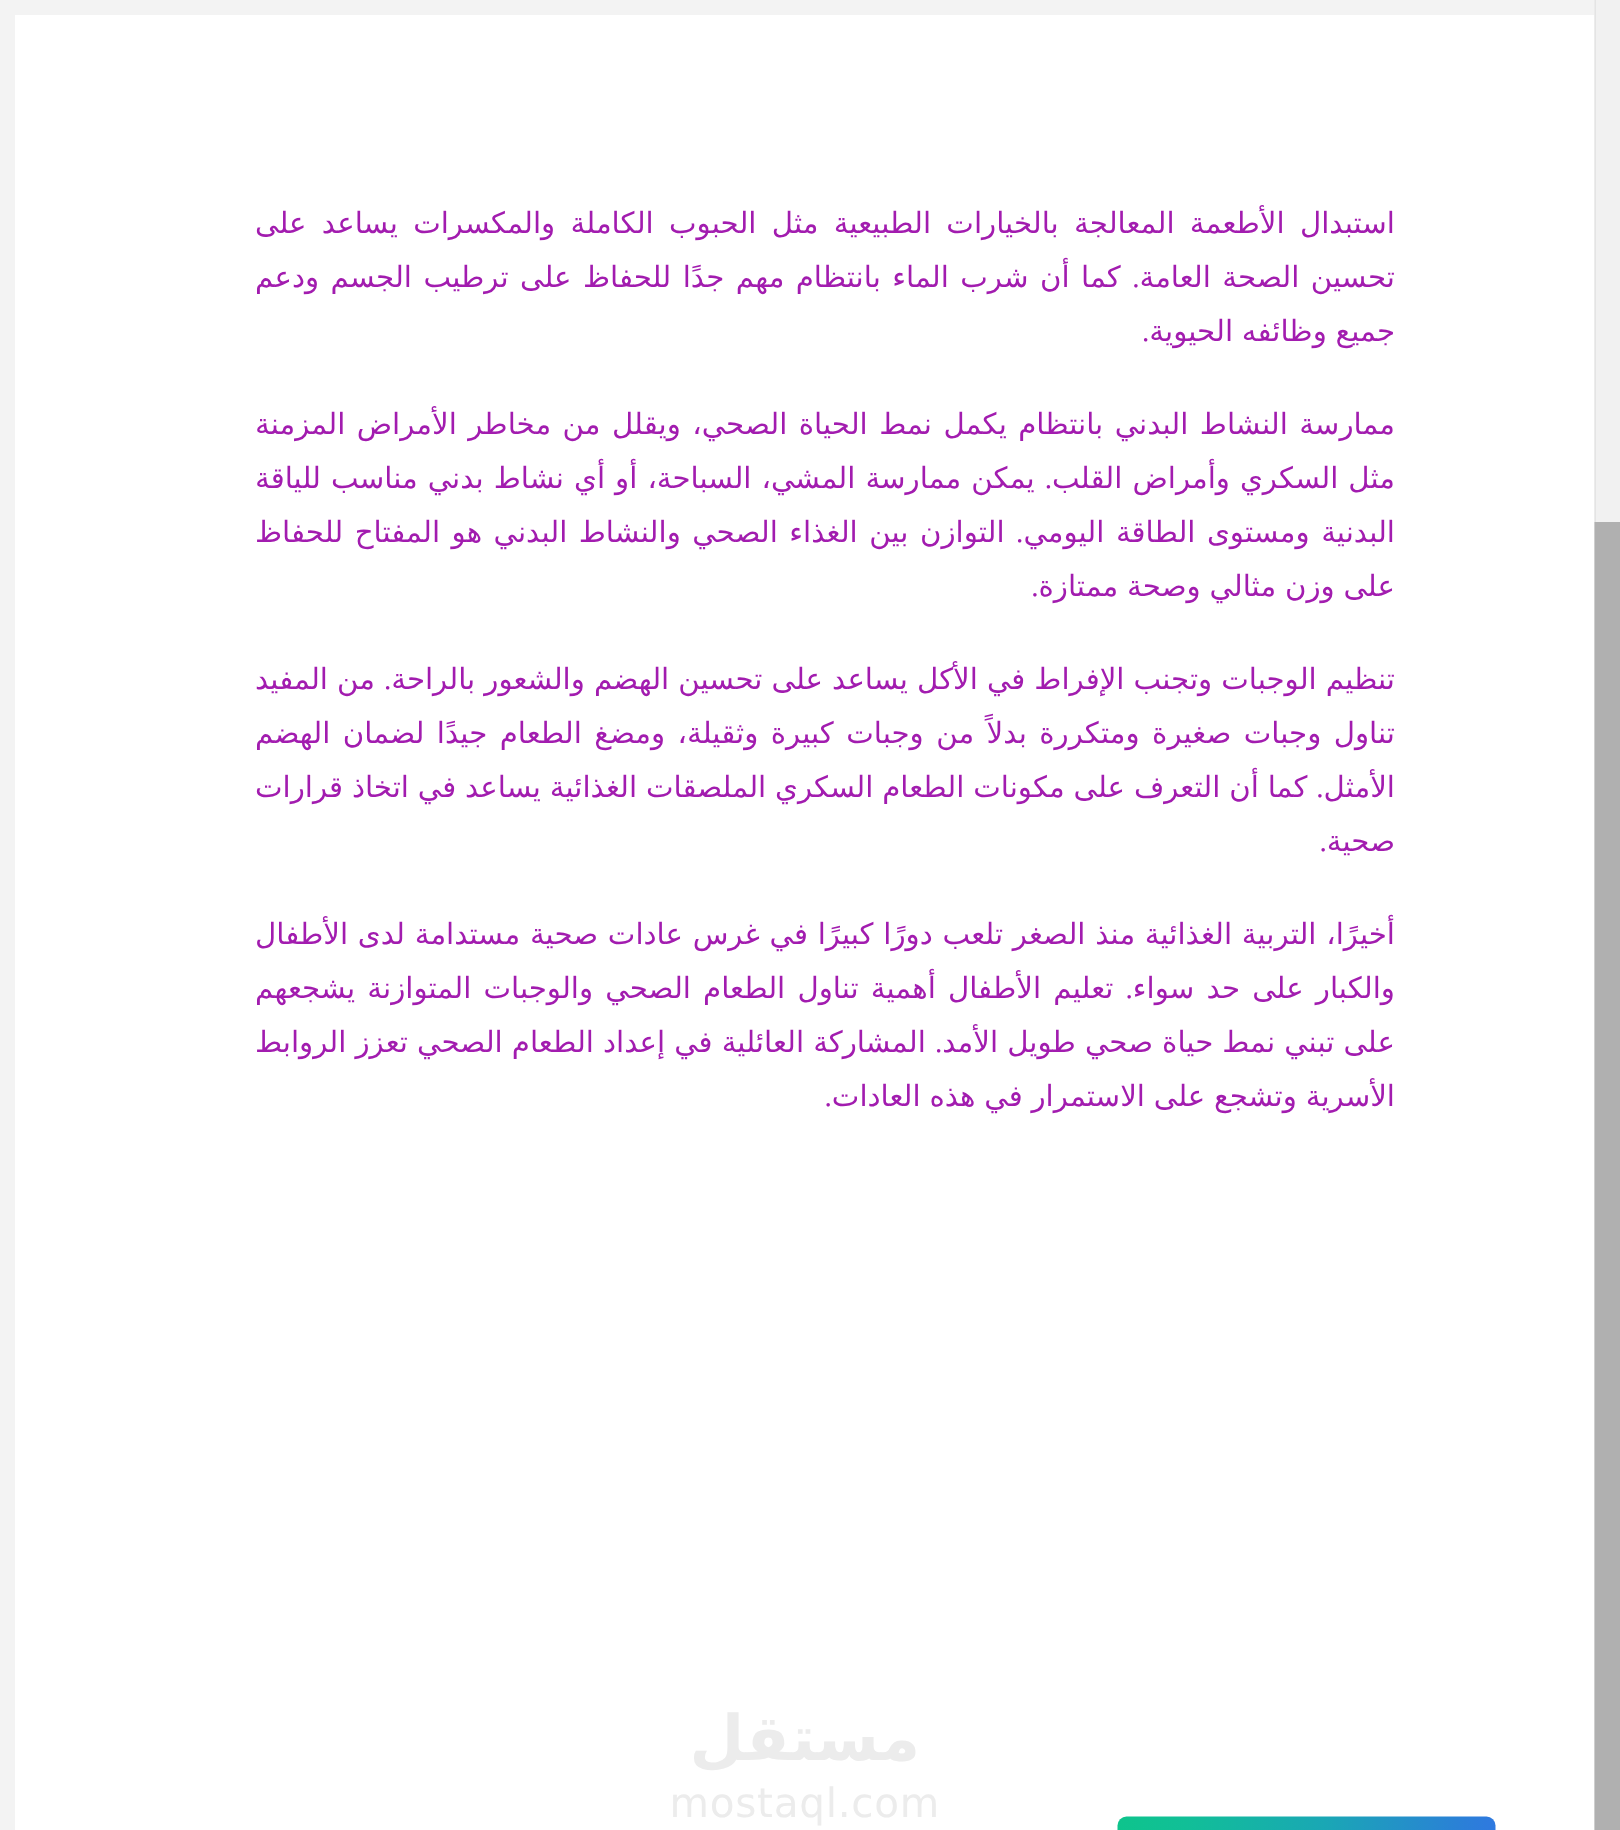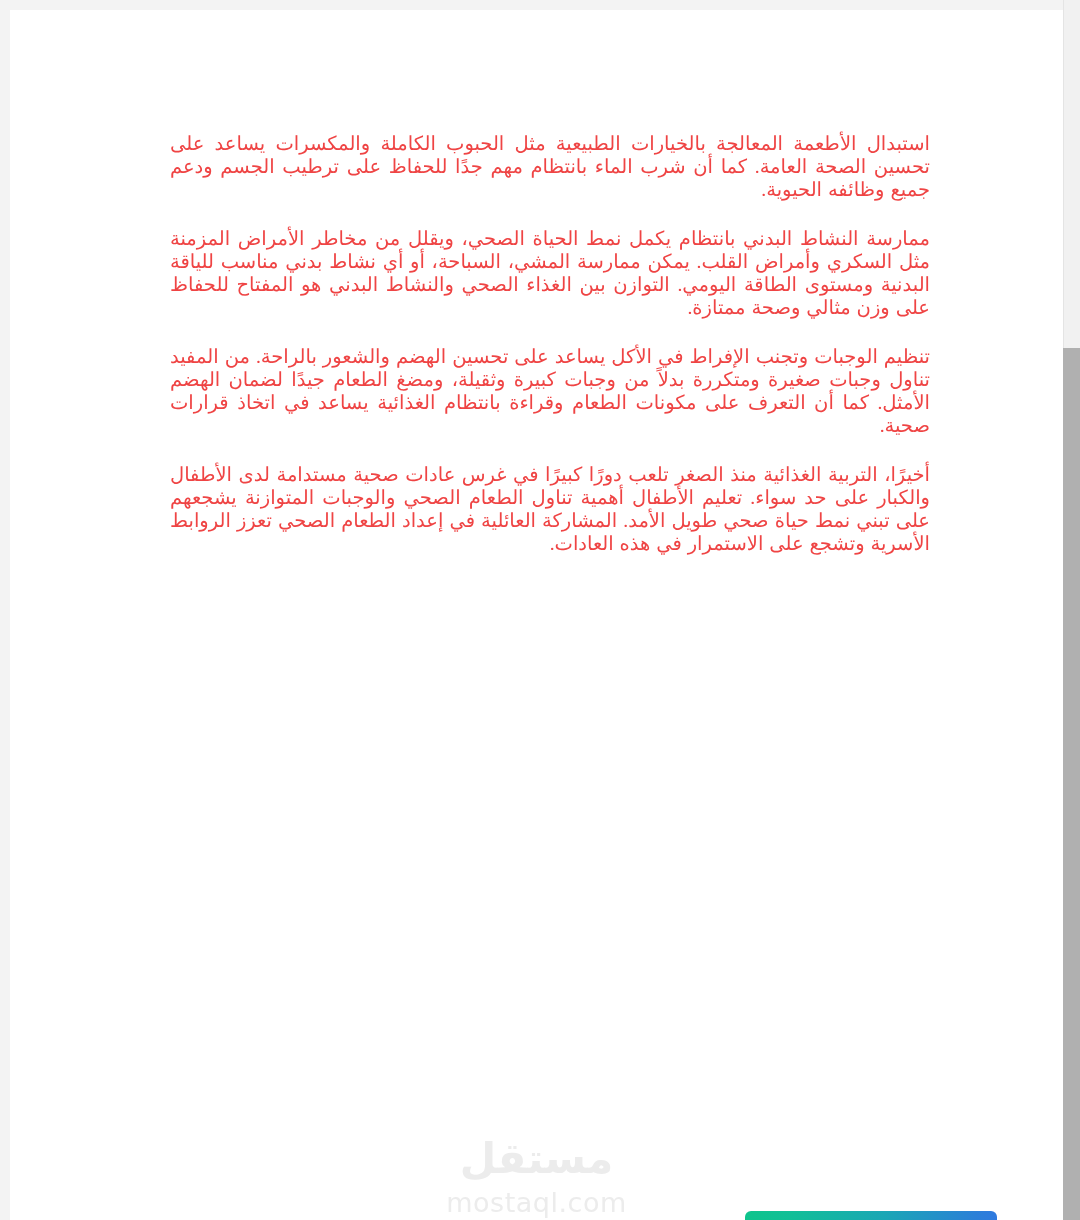--- a/index.html
+++ b/index.html
@@ -69,22 +69,22 @@
     top: 122px;
     width: 760px;
     text-align: justify;
     text-justify: inter-word;
     direction: rtl;
   }
 
   .para {
     margin: 0 0 26px 0;
     font-size: 19.5px;
-    line-height: 23px;
-    color: #ef4444;
+    line-height: 36px;
+    color: #a21caf;
     letter-spacing: 0px;
     word-spacing: 1px;
     text-align: justify;
     font-family: "Liberation Serif", "DejaVu Serif", serif;
   }
   .para:last-child {
     margin-bottom: 0;
   }
 
   
@@ -137,21 +137,21 @@
 
 <div class="viewport">
 
   <div class="page-sheet">
 
     <div class="doc-body">
 
       <div class="text-column">
         <p class="para">استبدال الأطعمة المعالجة بالخيارات الطبيعية مثل الحبوب الكاملة والمكسرات يساعد على تحسين الصحة العامة. كما أن شرب الماء بانتظام مهم جدًا للحفاظ على ترطيب الجسم ودعم جميع وظائفه الحيوية.</p>
         <p class="para">ممارسة النشاط البدني بانتظام يكمل نمط الحياة الصحي، ويقلل من مخاطر الأمراض المزمنة مثل السكري وأمراض القلب. يمكن ممارسة المشي، السباحة، أو أي نشاط بدني مناسب للياقة البدنية ومستوى الطاقة اليومي. التوازن بين الغذاء الصحي والنشاط البدني هو المفتاح للحفاظ على وزن مثالي وصحة ممتازة.</p>
-        <p class="para">تنظيم الوجبات وتجنب الإفراط في الأكل يساعد على تحسين الهضم والشعور بالراحة. من المفيد تناول وجبات صغيرة ومتكررة بدلاً من وجبات كبيرة وثقيلة، ومضغ الطعام جيدًا لضمان الهضم الأمثل. كما أن التعرف على مكونات الطعام وقراءة بانتظام الغذائية يساعد في اتخاذ قرارات صحية.</p>
+        <p class="para">تنظيم الوجبات وتجنب الإفراط في الأكل يساعد على تحسين الهضم والشعور بالراحة. من المفيد تناول وجبات صغيرة ومتكررة بدلاً من وجبات كبيرة وثقيلة، ومضغ الطعام جيدًا لضمان الهضم الأمثل. كما أن التعرف على مكونات الطعام السكري الملصقات الغذائية يساعد في اتخاذ قرارات صحية.</p>
         <p class="para">أخيرًا، التربية الغذائية منذ الصغر تلعب دورًا كبيرًا في غرس عادات صحية مستدامة لدى الأطفال والكبار على حد سواء. تعليم الأطفال أهمية تناول الطعام الصحي والوجبات المتوازنة يشجعهم على تبني نمط حياة صحي طويل الأمد. المشاركة العائلية في إعداد الطعام الصحي تعزز الروابط الأسرية وتشجع على الاستمرار في هذه العادات.</p>
       </div>
 
       <div class="watermark">
         <div class="watermark-mark">مستقل</div>
         <div class="watermark-domain">mostaql.com</div>
       </div>
 
     </div>
 

